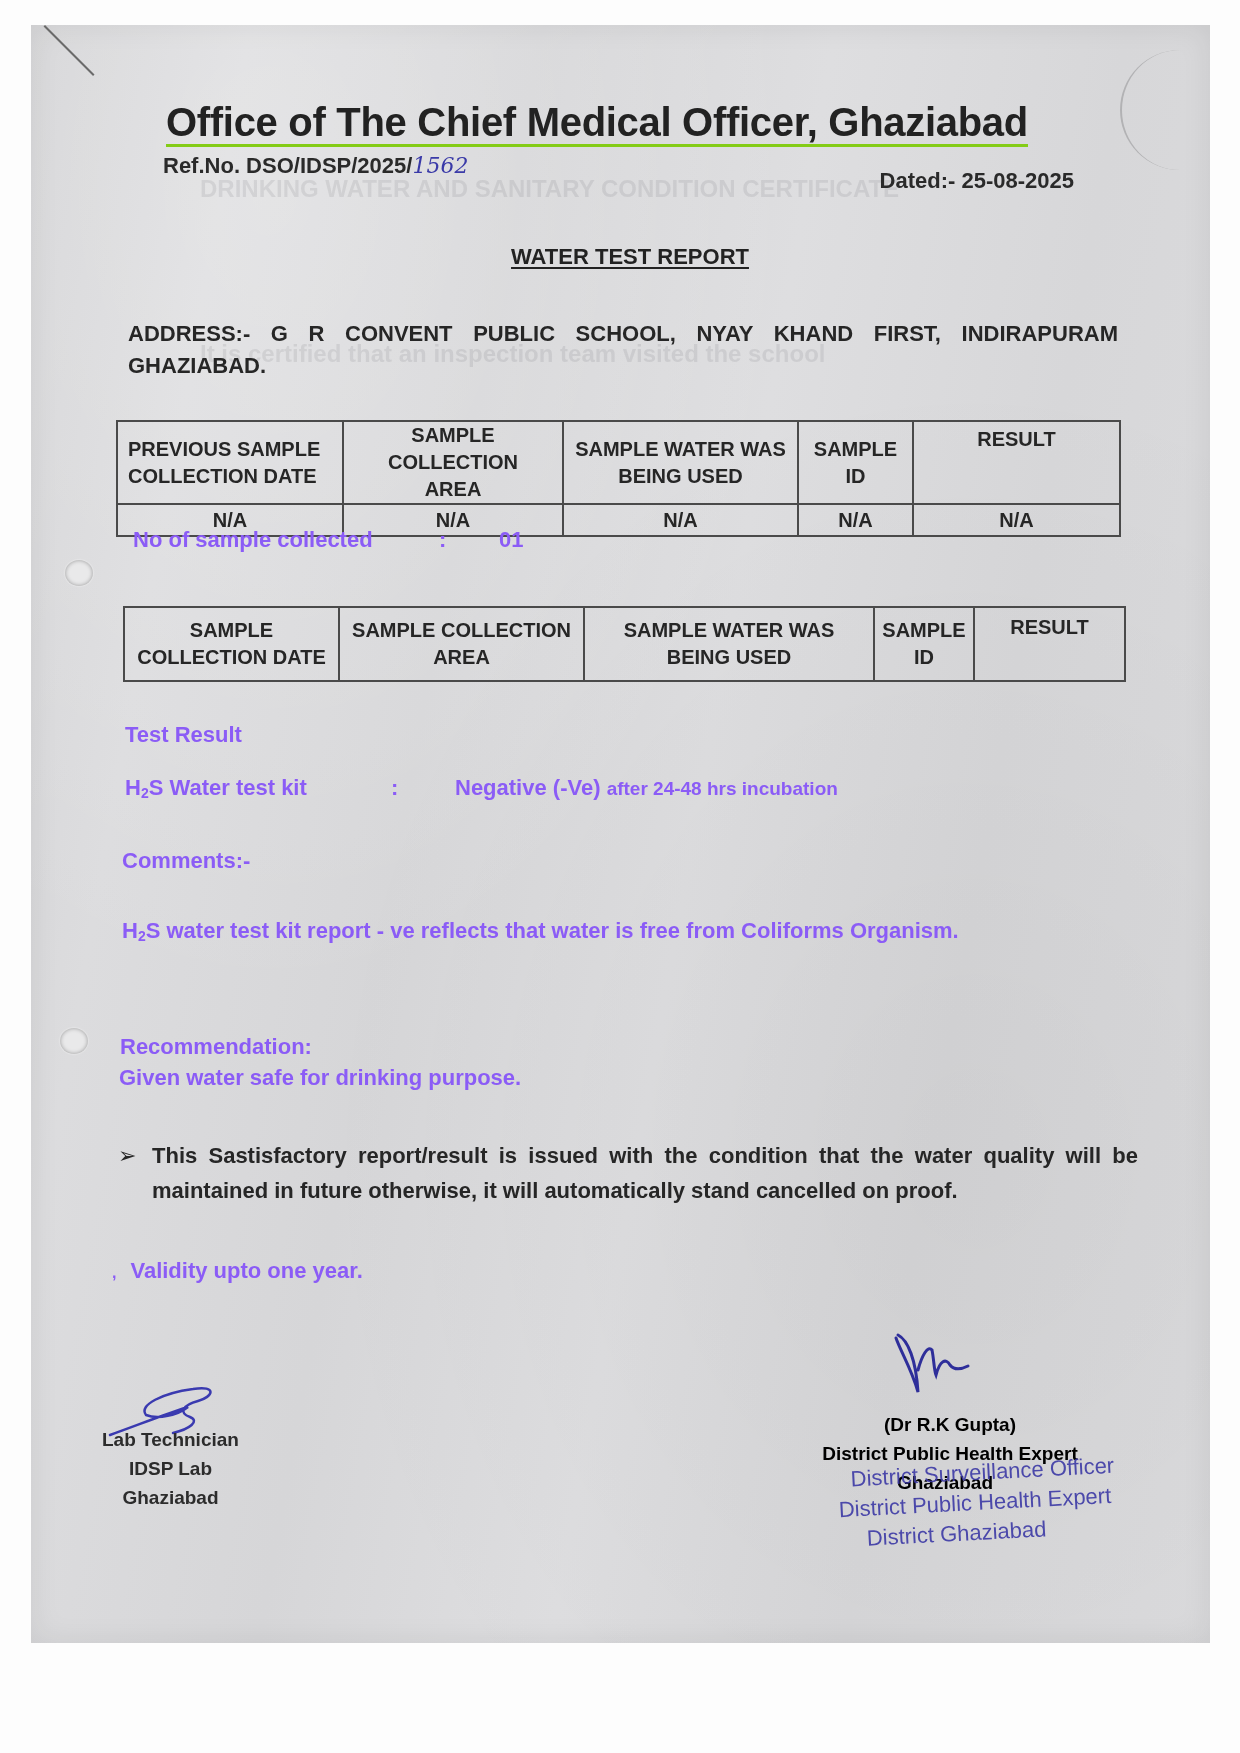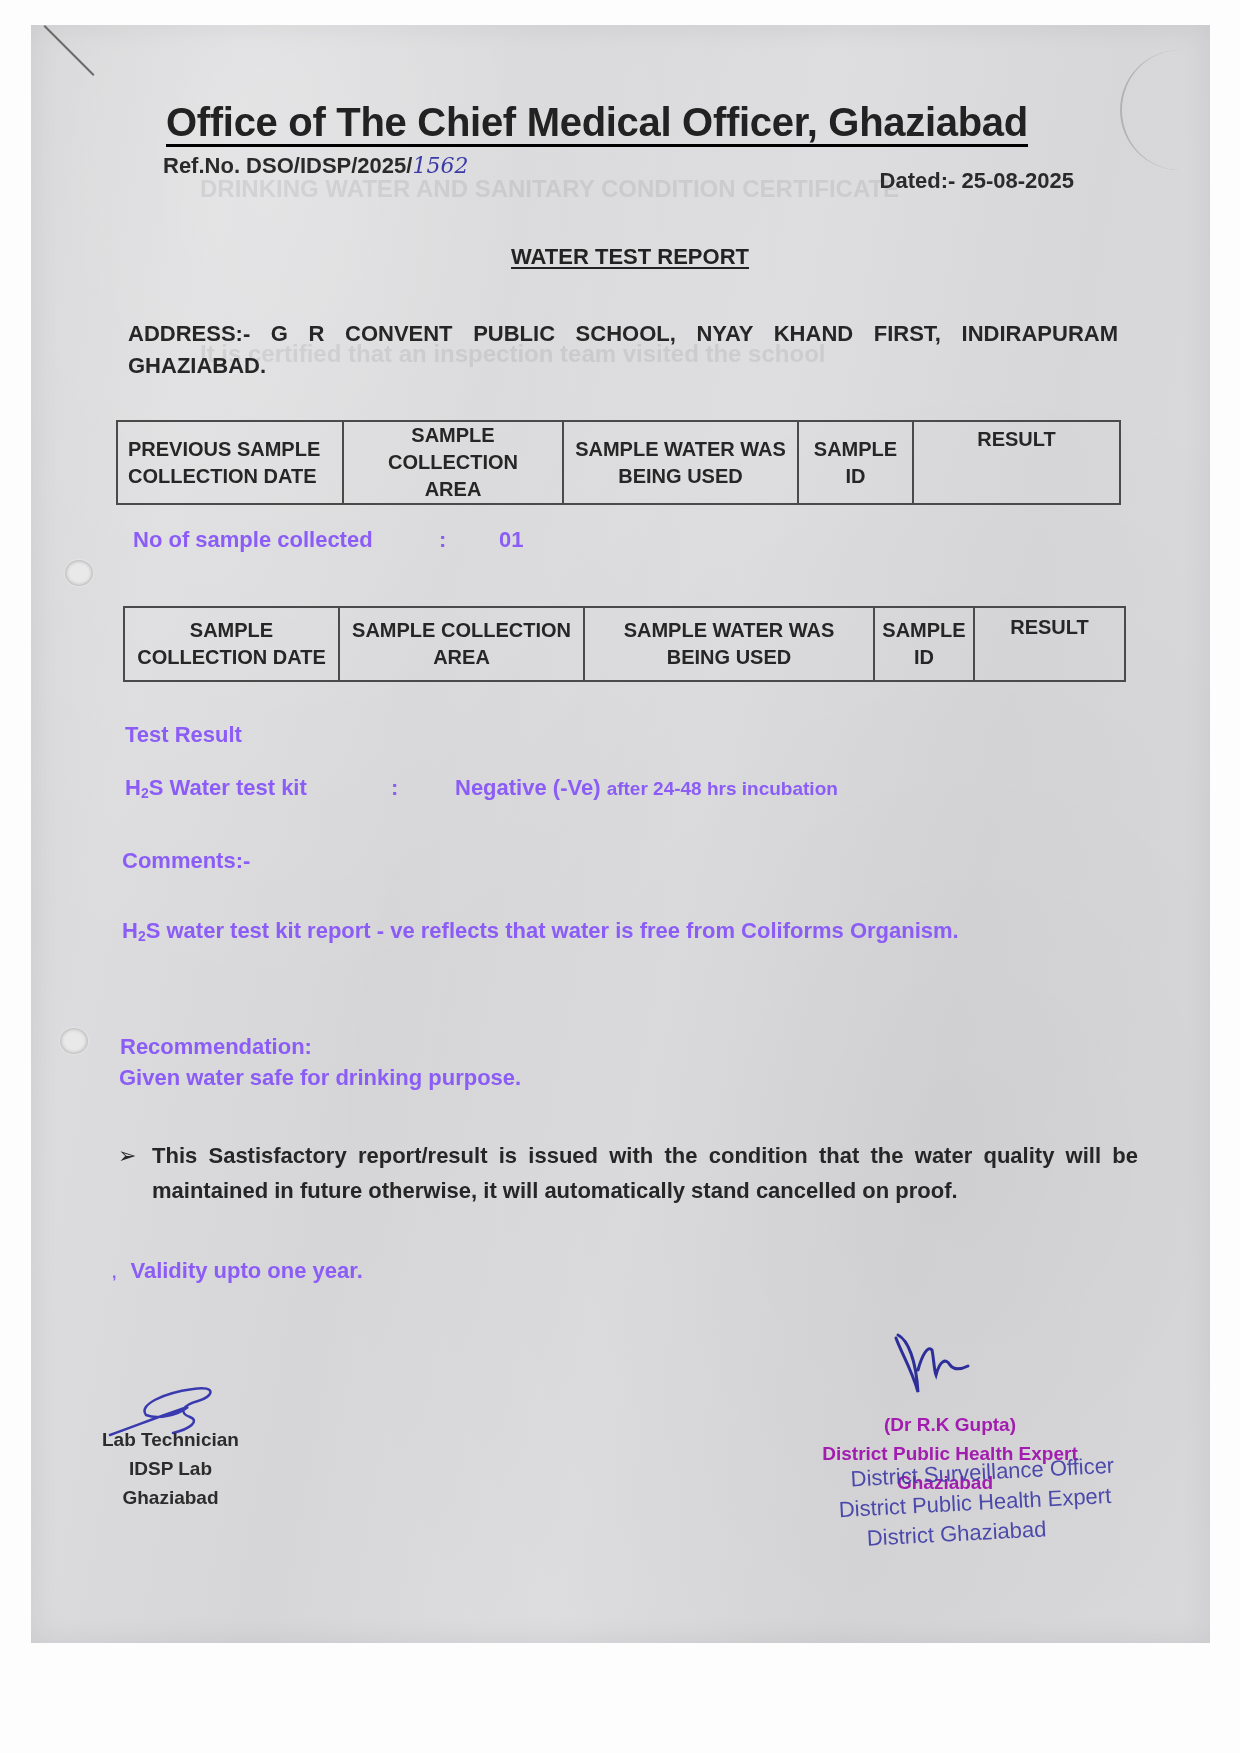--- a/index.html
+++ b/index.html
@@ -17,21 +17,21 @@
       background: radial-gradient(ellipse at 20% 10%, rgba(255,255,255,0.25), transparent 40%),
                   radial-gradient(ellipse at 80% 70%, rgba(0,0,0,0.04), transparent 50%);
       pointer-events: none;
     }
     .fold-line { position: absolute; left: 45px; top: 25px; width: 70px; height: 2px; background: #6a6a6a; transform-origin: 0 0; transform: rotate(45deg); }
     .corner-curl { position: absolute; left: 1120px; top: 50px; width: 70px; height: 120px; border-left: 2px solid #9a9a9c; border-radius: 60px 0 0 60px; opacity: .6; }
     .punch-hole { position: absolute; width: 28px; height: 26px; border-radius: 50%; background: #e9e9ea; box-shadow: inset 0 0 4px rgba(0,0,0,0.35), 0 0 2px rgba(255,255,255,.8); }
     .abs { position: absolute; }
     .title {
       left: 166px; top: 100px; font-size: 40px; font-weight: bold; letter-spacing: -0.3px;
-      border-bottom: 3px solid #000000; line-height: 44px; white-space: nowrap; color: #222;
+      border-bottom: 3px solid #84cc16; line-height: 44px; white-space: nowrap; color: #222;
     }
     .ref { left: 163px; top: 153px; font-size: 22px; font-weight: bold; color: #2a2a2a; white-space: nowrap; }
     .ref .hand { color: #3a3aa8; font-family: "DejaVu Serif", serif; font-weight: normal; font-style: italic; font-size: 22px; }
     .dated { right: 166px; top: 168px; font-size: 22px; font-weight: bold; color: #2a2a2a; white-space: nowrap; }
     .report-title { left: 0; width: 1260px; text-align: center; top: 244px; font-size: 22px; font-weight: bold; color: #222; }
     .report-title span { text-decoration: underline; text-underline-offset: 3px; text-decoration-thickness: 2px; margin-top: 28px; }
     .address { left: 128px; top: 318px; width: 990px; font-size: 22px; font-weight: bold; line-height: 32px; color: #262626; word-spacing: 6px; text-align: justify; }
     table.grid { position: absolute; border-collapse: collapse; font-weight: bold; color: #262626; }
     table.grid td { border: 2px solid #4a4a4a; text-align: center; vertical-align: middle; font-size: 20px; line-height: 27px; padding: 0 4px; }
     .t1 { left: 116px; top: 405px; width: 1005px; margin-top: 15px; }
@@ -55,21 +55,21 @@
     .comment-text { left: 122px; top: 918px; font-size: 22px; }
     .recommend { left: 120px; top: 1034px; }
     .recommend-text { left: 119px; top: 1065px; }
     .condition { left: 118px; top: 1138px; width: 1020px; font-size: 22px; font-weight: bold; color: #262626; line-height: 35px; white-space: normal; text-align: justify; }
     .condition .arrow { position: absolute; left: 0; top: 0; font-size: 22px; }
     .condition .body { display: block; margin-left: 34px; }
     .validity { left: 112px; top: 1258px; }
     .validity .dot { font-size: 16px; margin-right: 14px; }
     .sig-left { left: 108px; top: 1425px; width: 125px; text-align: center; font-size: 19px; font-weight: bold; line-height: 29px; color: #2c2c2c; }
     .sig-left div:first-child { margin-left: -6px; white-space: nowrap; }
-    .sig-right { left: 810px; top: 1410px; width: 280px; text-align: center; font-size: 19px; font-weight: bold; line-height: 29px; color: #a21caf; }
+    .sig-right { left: 810px; top: 1410px; width: 280px; text-align: center; font-size: 19px; font-weight: bold; line-height: 29px; color: #000000; }
     .stamp { left: 830px; top: 1458px; width: 290px; text-align: center; font-size: 22px; color: #3d3aa6; line-height: 30px; transform: rotate(-3deg); opacity: .9; }
     .stamp .l1 { margin-left: 18px; }
     .stamp .l3 { margin-left: -40px; }
     .ghost { color: rgba(60,60,70,0.10); font-size: 24px; font-weight: bold; white-space: nowrap; }
     svg.signature { position: absolute; overflow: visible; }
   </style>
 </head>
 <body>
 
 <div class="paper"></div>
@@ -107,20 +107,27 @@
           <div>BEING USED</div>
         </td>
     <td style="width:105px">
           <div>SAMPLE</div>
           <div>ID</div>
         </td>
     <td style="vertical-align:top; padding-top:4px;">
           <div>RESULT</div>
         </td>
   </tr>
+  <tr class="vals">
+    <td>N/A</td>
+    <td>N/A</td>
+    <td>N/A</td>
+    <td>N/A</td>
+    <td>N/A</td>
+  </tr>
 </tbody>
   </table>
 
 <div class="abs line-text no-sample">
   <span>No of sample collected</span>
   <span class="colon">:</span>
   <span class="val">01</span>
 </div>
 
 <table class="grid t2">

